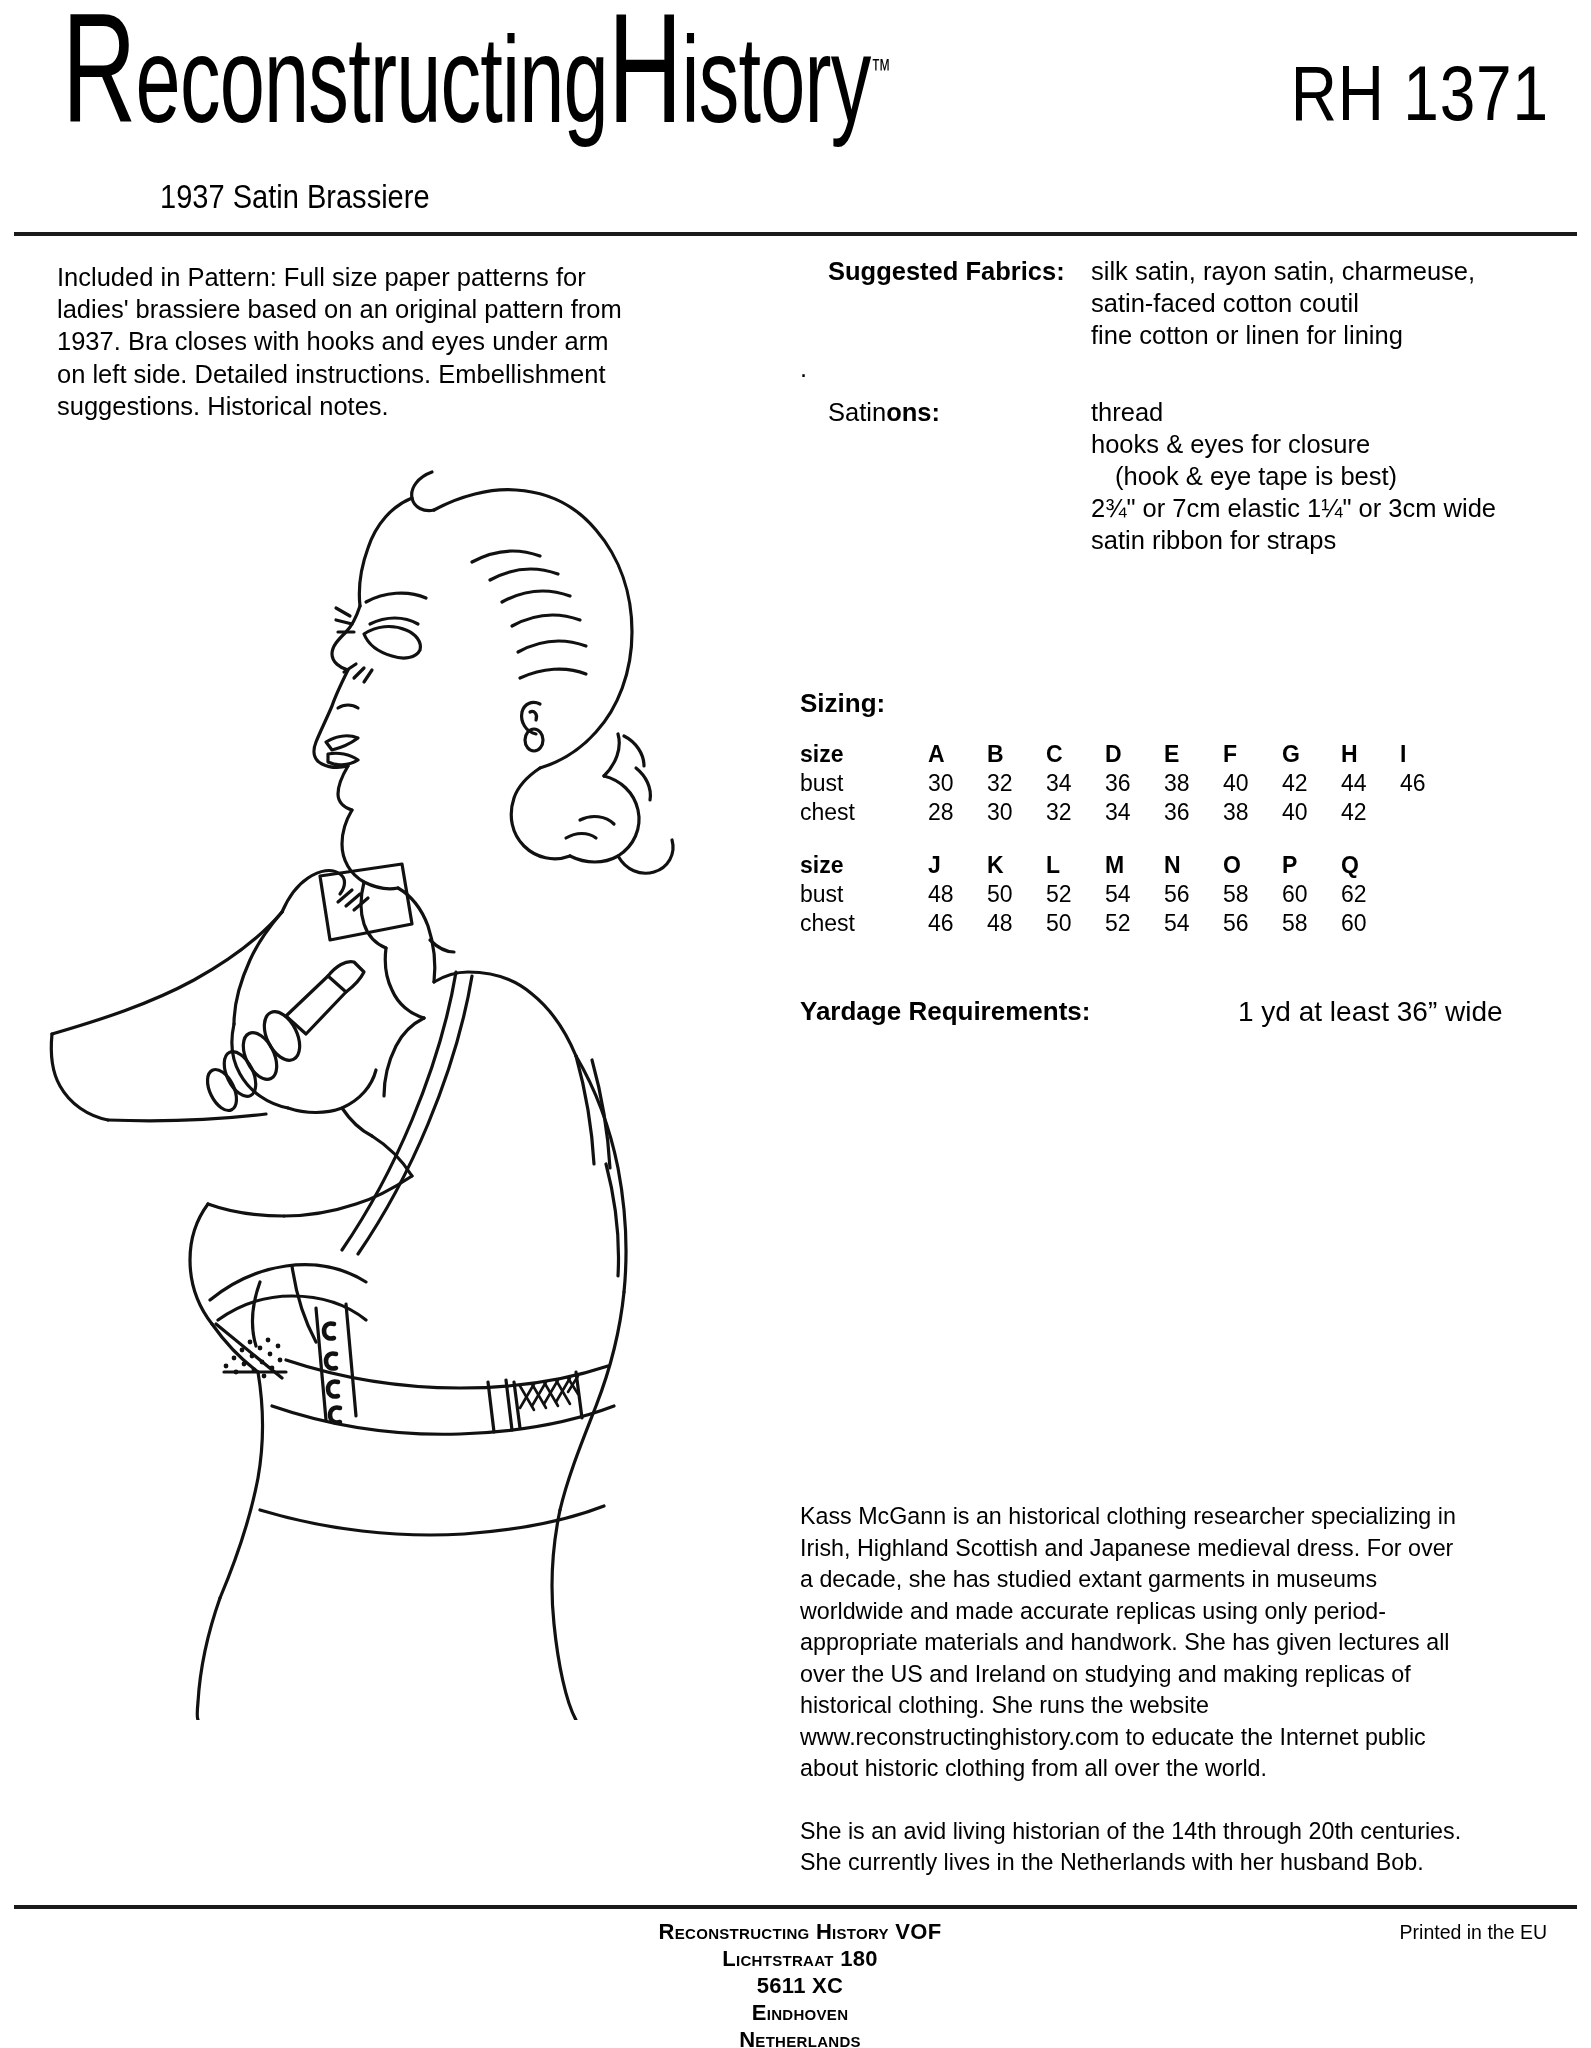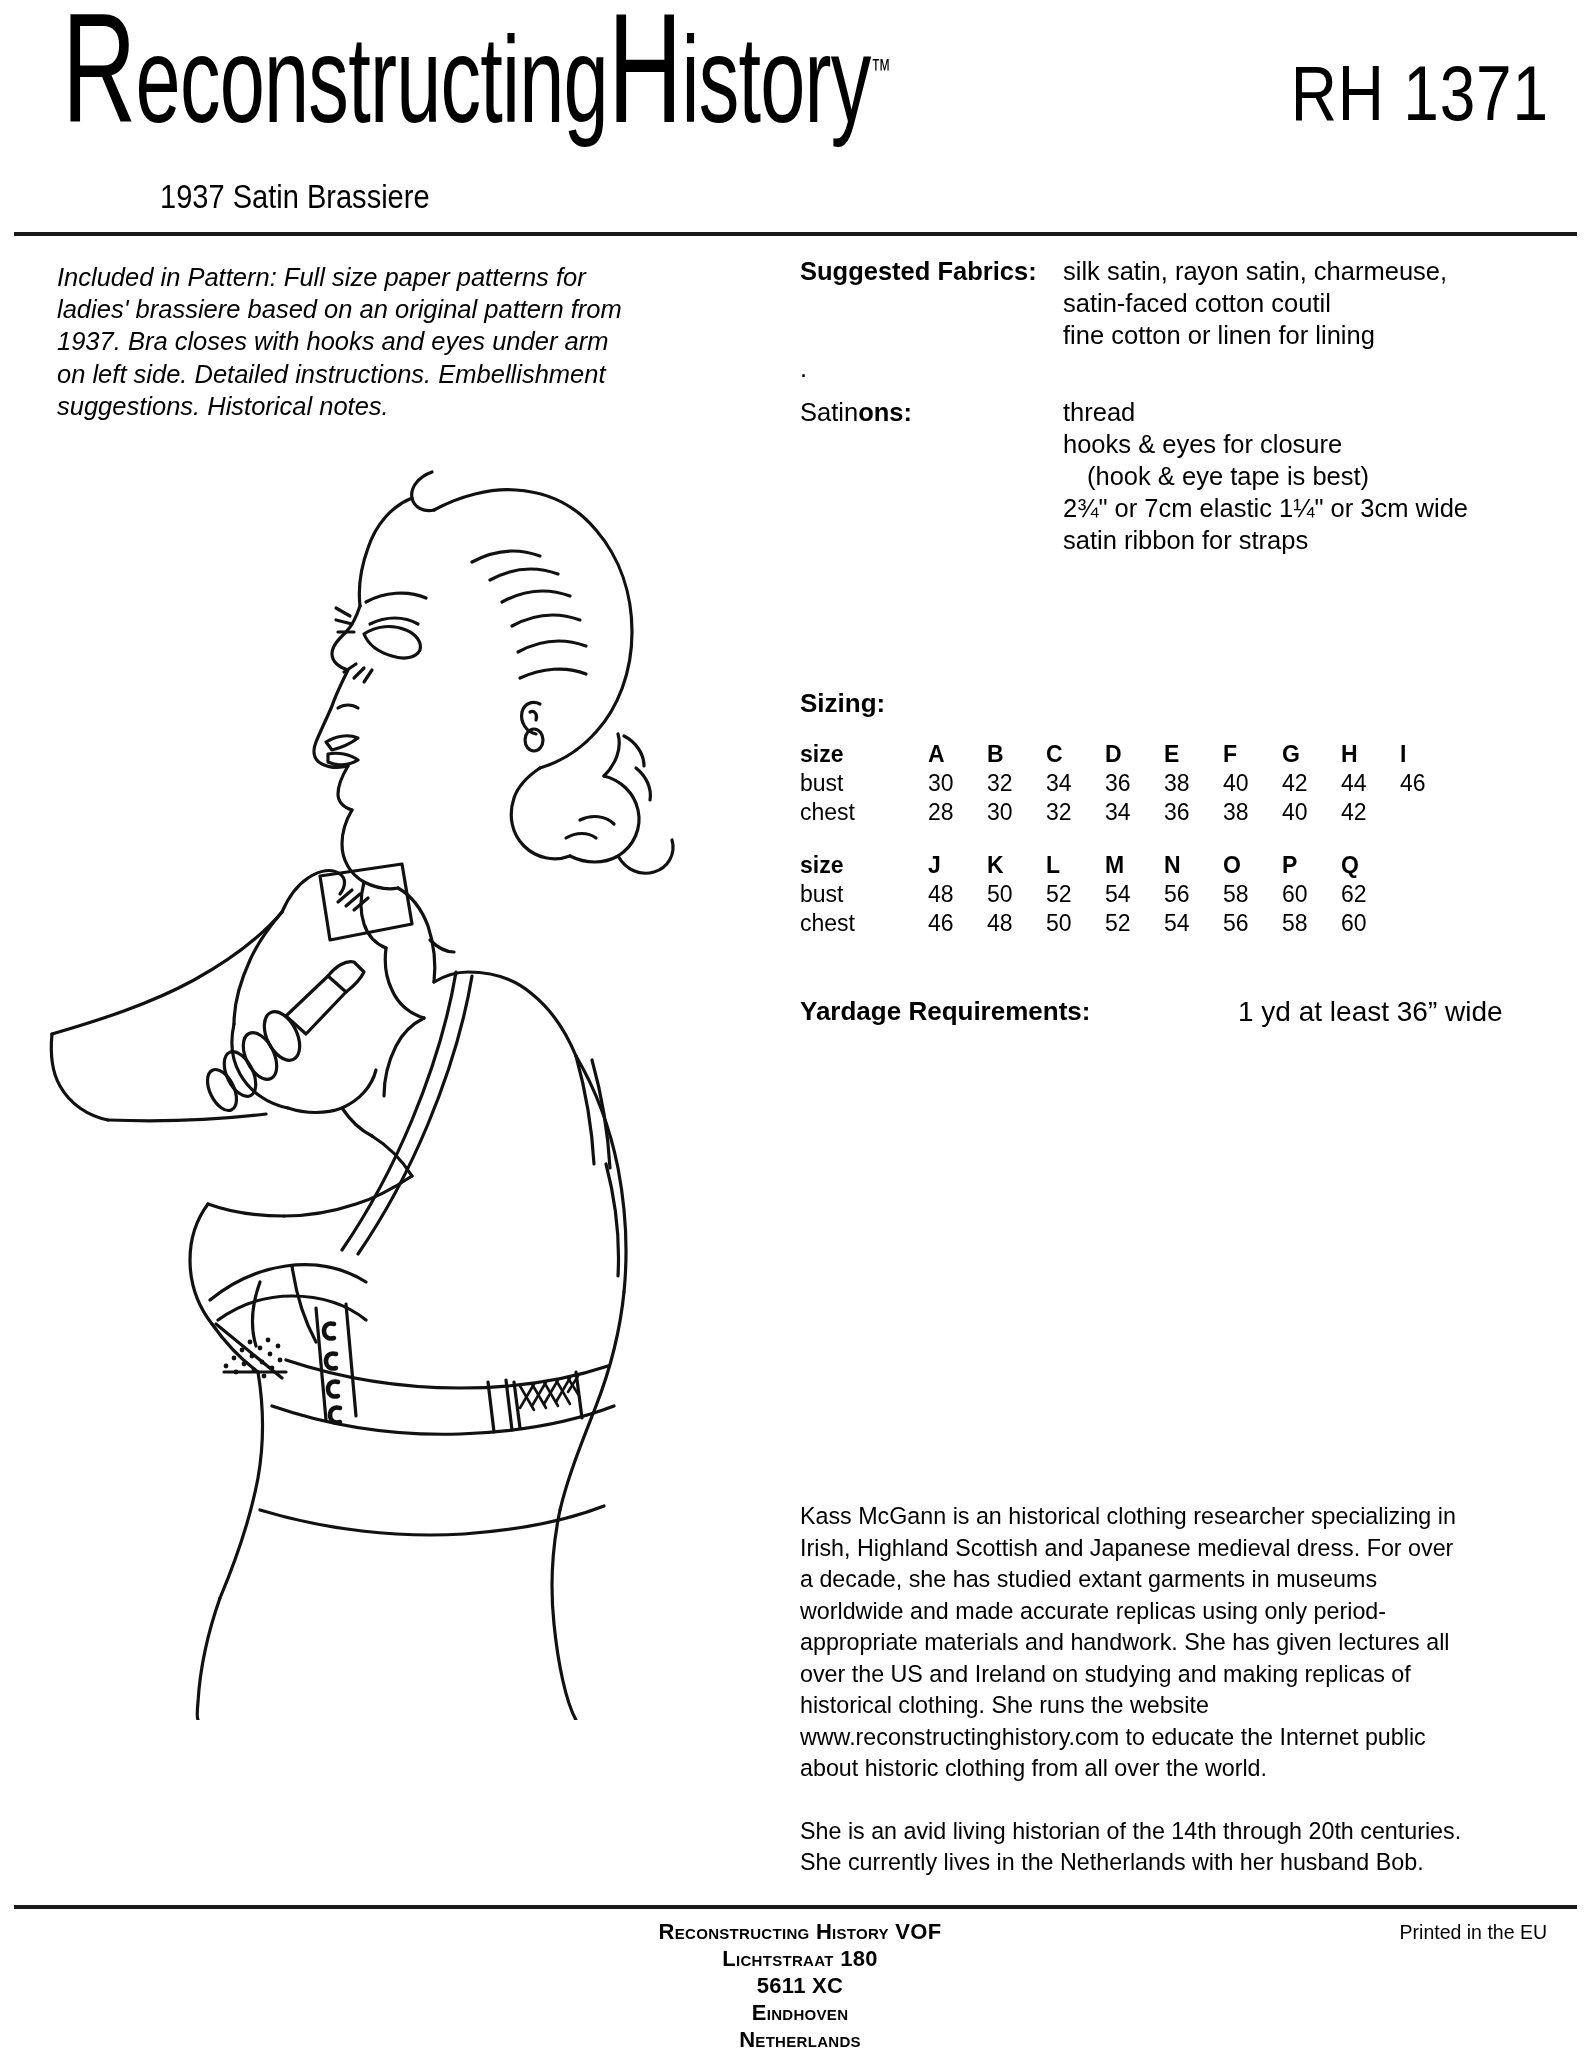--- a/index.html
+++ b/index.html
@@ -42,29 +42,29 @@
     white-space:nowrap;
   }
   .rule-top {
     position:absolute; left:14px; top:232px; width:1563px;
     border-top:4px solid #1a1a1a;
   }
 
   
   .included {
     position:absolute; left:57px; top:261px; width:575px;
-    font-size:25.5px; line-height:32.2px;font-style:italic;
+    font-size:25.5px; line-height:32.2px;
   }
 
   
   .right-col { position:absolute; left:800px; top:255px; width:760px; }
   .spec-row { display:flex; align-items:flex-start; }
   .spec-label {
     width:263px; flex:none;
-    font-size:25.5px; font-weight:bold; line-height:32.2px;
+    font-size:25.5px; font-weight:bold; line-height:32.2px;margin-left:28px;
   }
   .spec-label .thin { font-weight:400; }
   .spec-value { font-size:25.5px; line-height:32.2px; }
   .spec-value .indent { display:inline-block; width:24px; }
   .dot-line { font-size:25.5px; line-height:32px; height:44px; }
 
   
   .sizing { position:absolute; left:800px; top:688px; width:760px; }
   .sizing-head { font-size:26px; font-weight:bold; margin-bottom:22px; }
   table.size-table { border-collapse:collapse; font-size:23px; }

